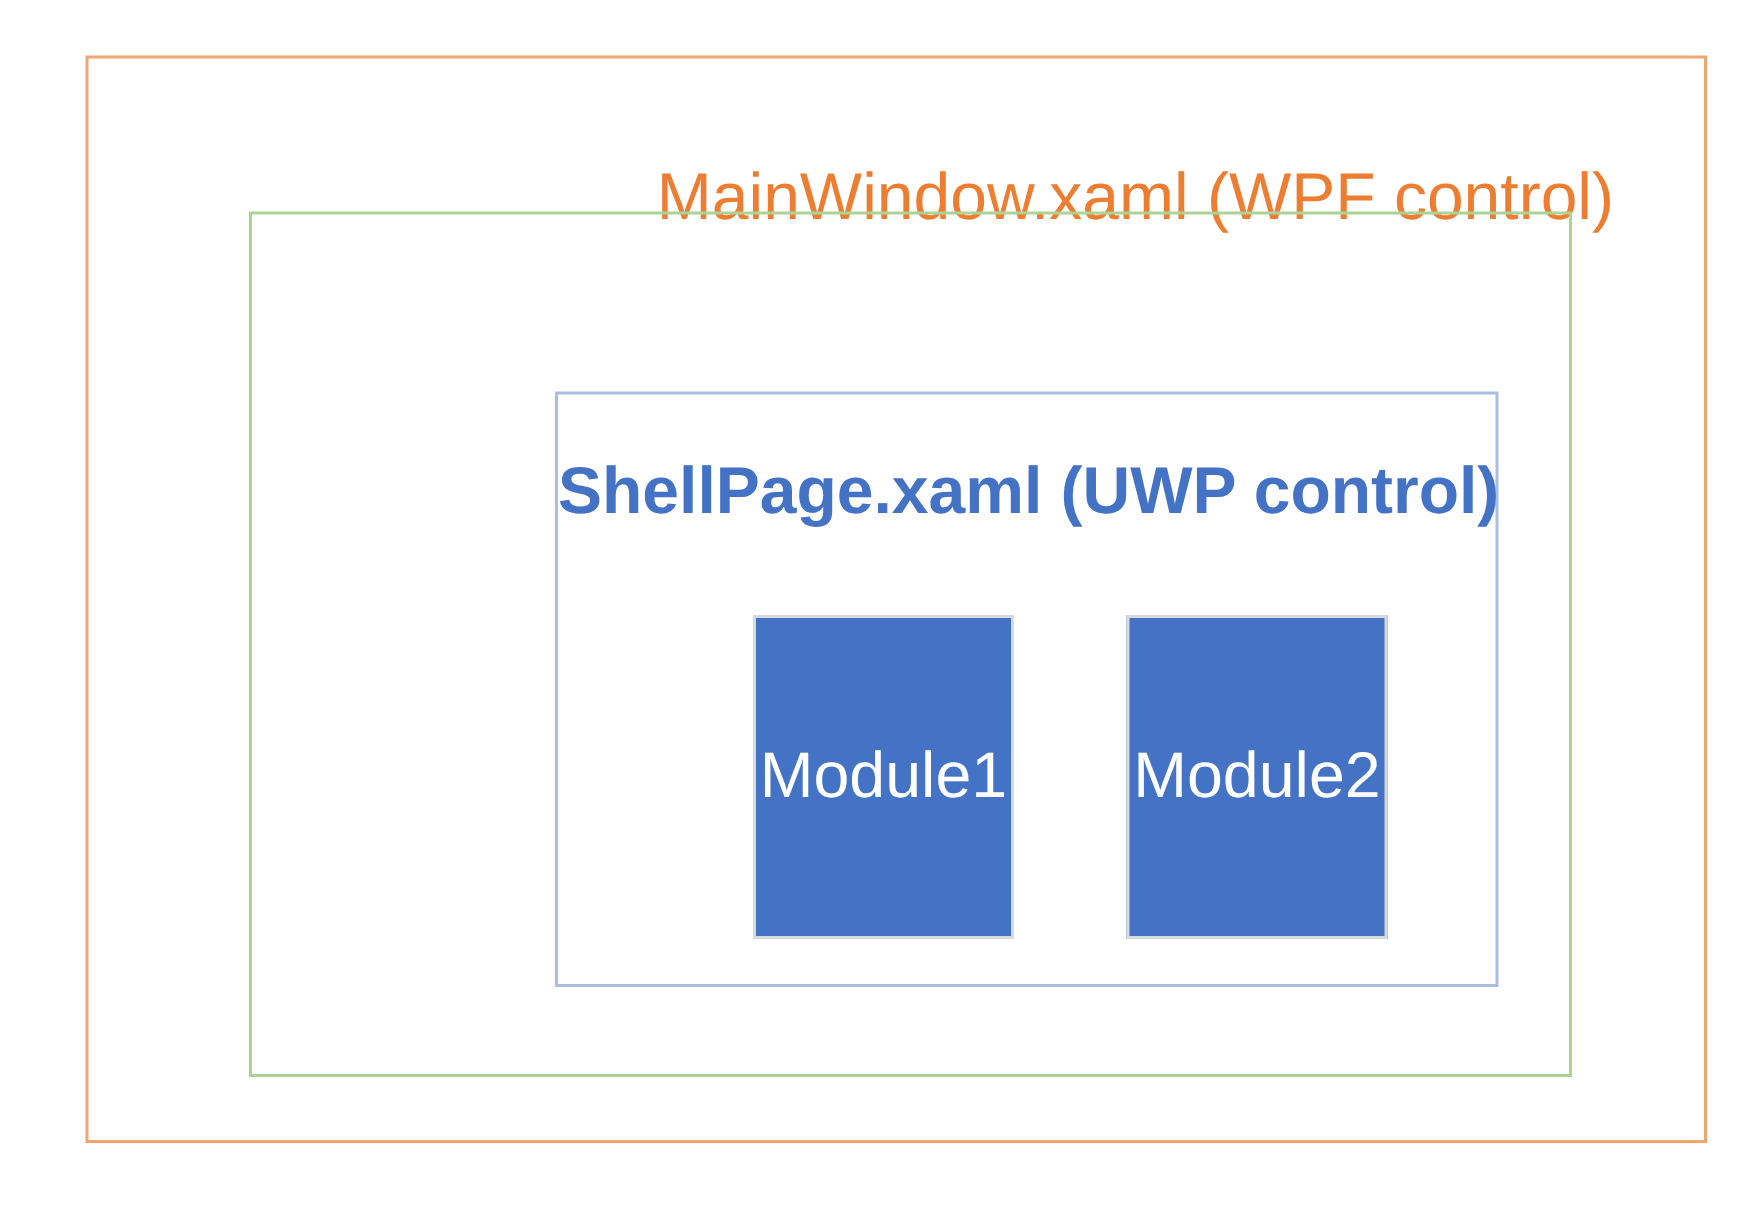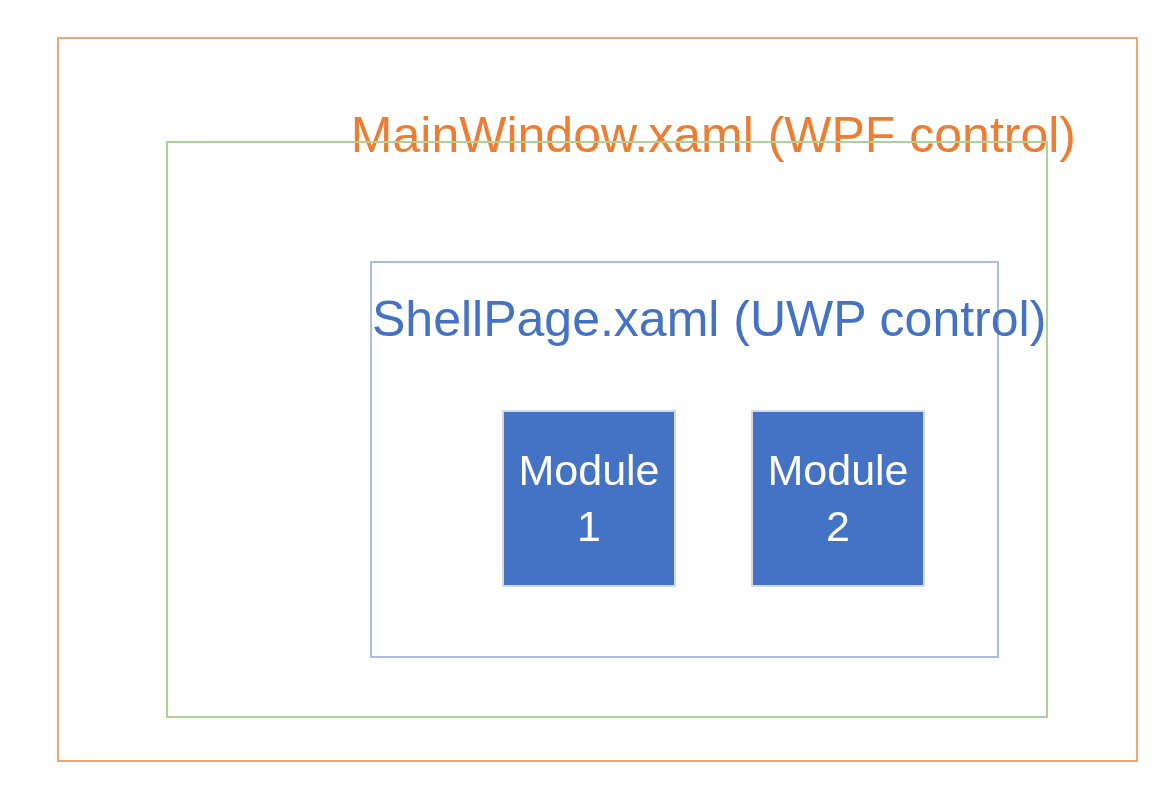--- a/index.html
+++ b/index.html
@@ -37,51 +37,52 @@
   .shell-box {
     left: 370px;
     top: 261px;
     width: 629px;
     height: 397px;
     border: 2px solid var(--shell-border, #A9BEE2);
   }
   .label {
     position: absolute;
     white-space: nowrap;
-    font-size: 50px;
+    font-size: 44px;
     line-height: 1.15;
   }
   .outer-label {
     top: 68px;
     right: 60px;
     color: var(--outer-text, #ED7D31);
   }
   .host-label {
     top: 171px;
     right: 148px;
     color: var(--host-text, #70AD47);
   }
   .shell-label {
-    top: 28px;
+    top: 40px;
     left: 0;
     right: 0;
-    text-align: right;
+    text-align: left;
     color: var(--shell-text, #4472C4);
+    font-weight: bold;
   }
   .module {
     position: absolute;
     top: 147px;
     width: 174px;
-    height: 177px;
+    height: 216px;
     box-sizing: border-box;
     background: var(--module-fill, #4472C4);
     border: 2px solid var(--module-border, #D6D9DE);
     color: var(--module-text, #ffffff);
     display: flex;
-    flex-direction: column;
+    flex-direction: row;
     align-items: center;
     justify-content: center;
     text-align: center;
     font-size: 43px;
     line-height: 1.3;
   }
   .module-1 { left: 130px; }
   .module-2 { left: 379px; }
 </style>
 </head>

